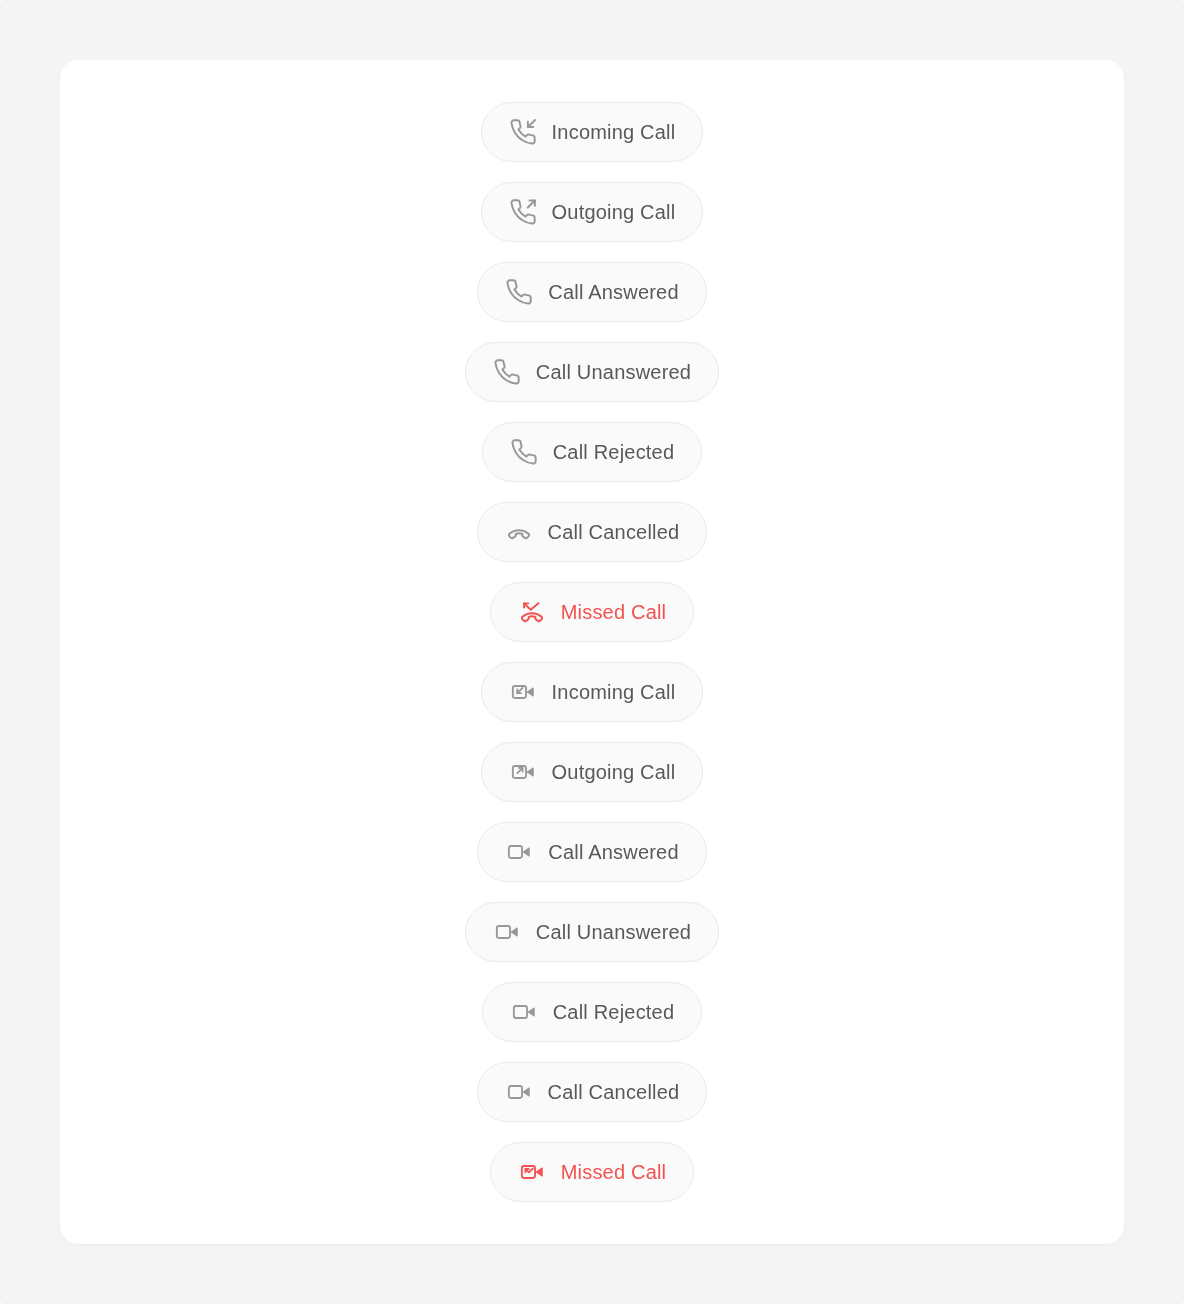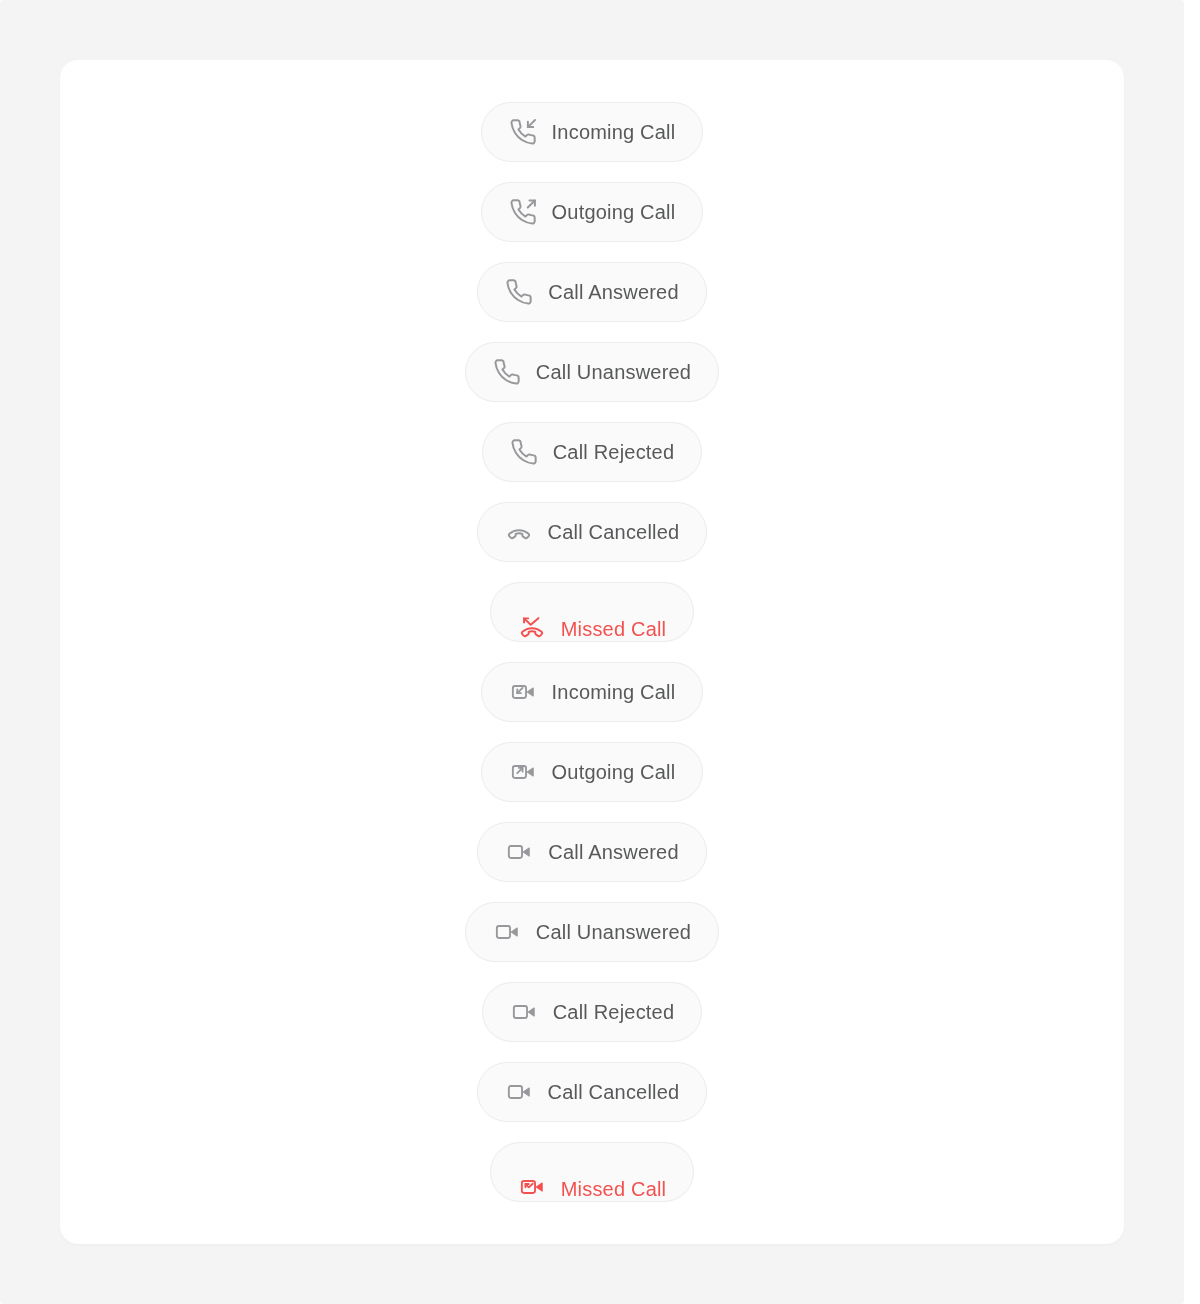--- a/index.html
+++ b/index.html
@@ -56,21 +56,21 @@
     justify-content: center;
     flex: 0 0 auto;
   }
   .pill .icon svg { display: block; }
   .pill .label {
     font-size: 20px;
     letter-spacing: 0.2px;
     color: var(--text-color, #58595b);
     white-space: nowrap;
   }
-  .pill.missed { color: var(--missed-color, #f25250); align-items: flex-end; }
+  .pill.missed { color: var(--missed-color, #f25250); }
   .pill.missed .label { color: var(--missed-color, #f25250); }
 </style>
 </head>
 <body>
 
 <div class="screen">
   <div class="card">
     <div class="badge-list">
         <div class="pill">
     <span class="icon">

